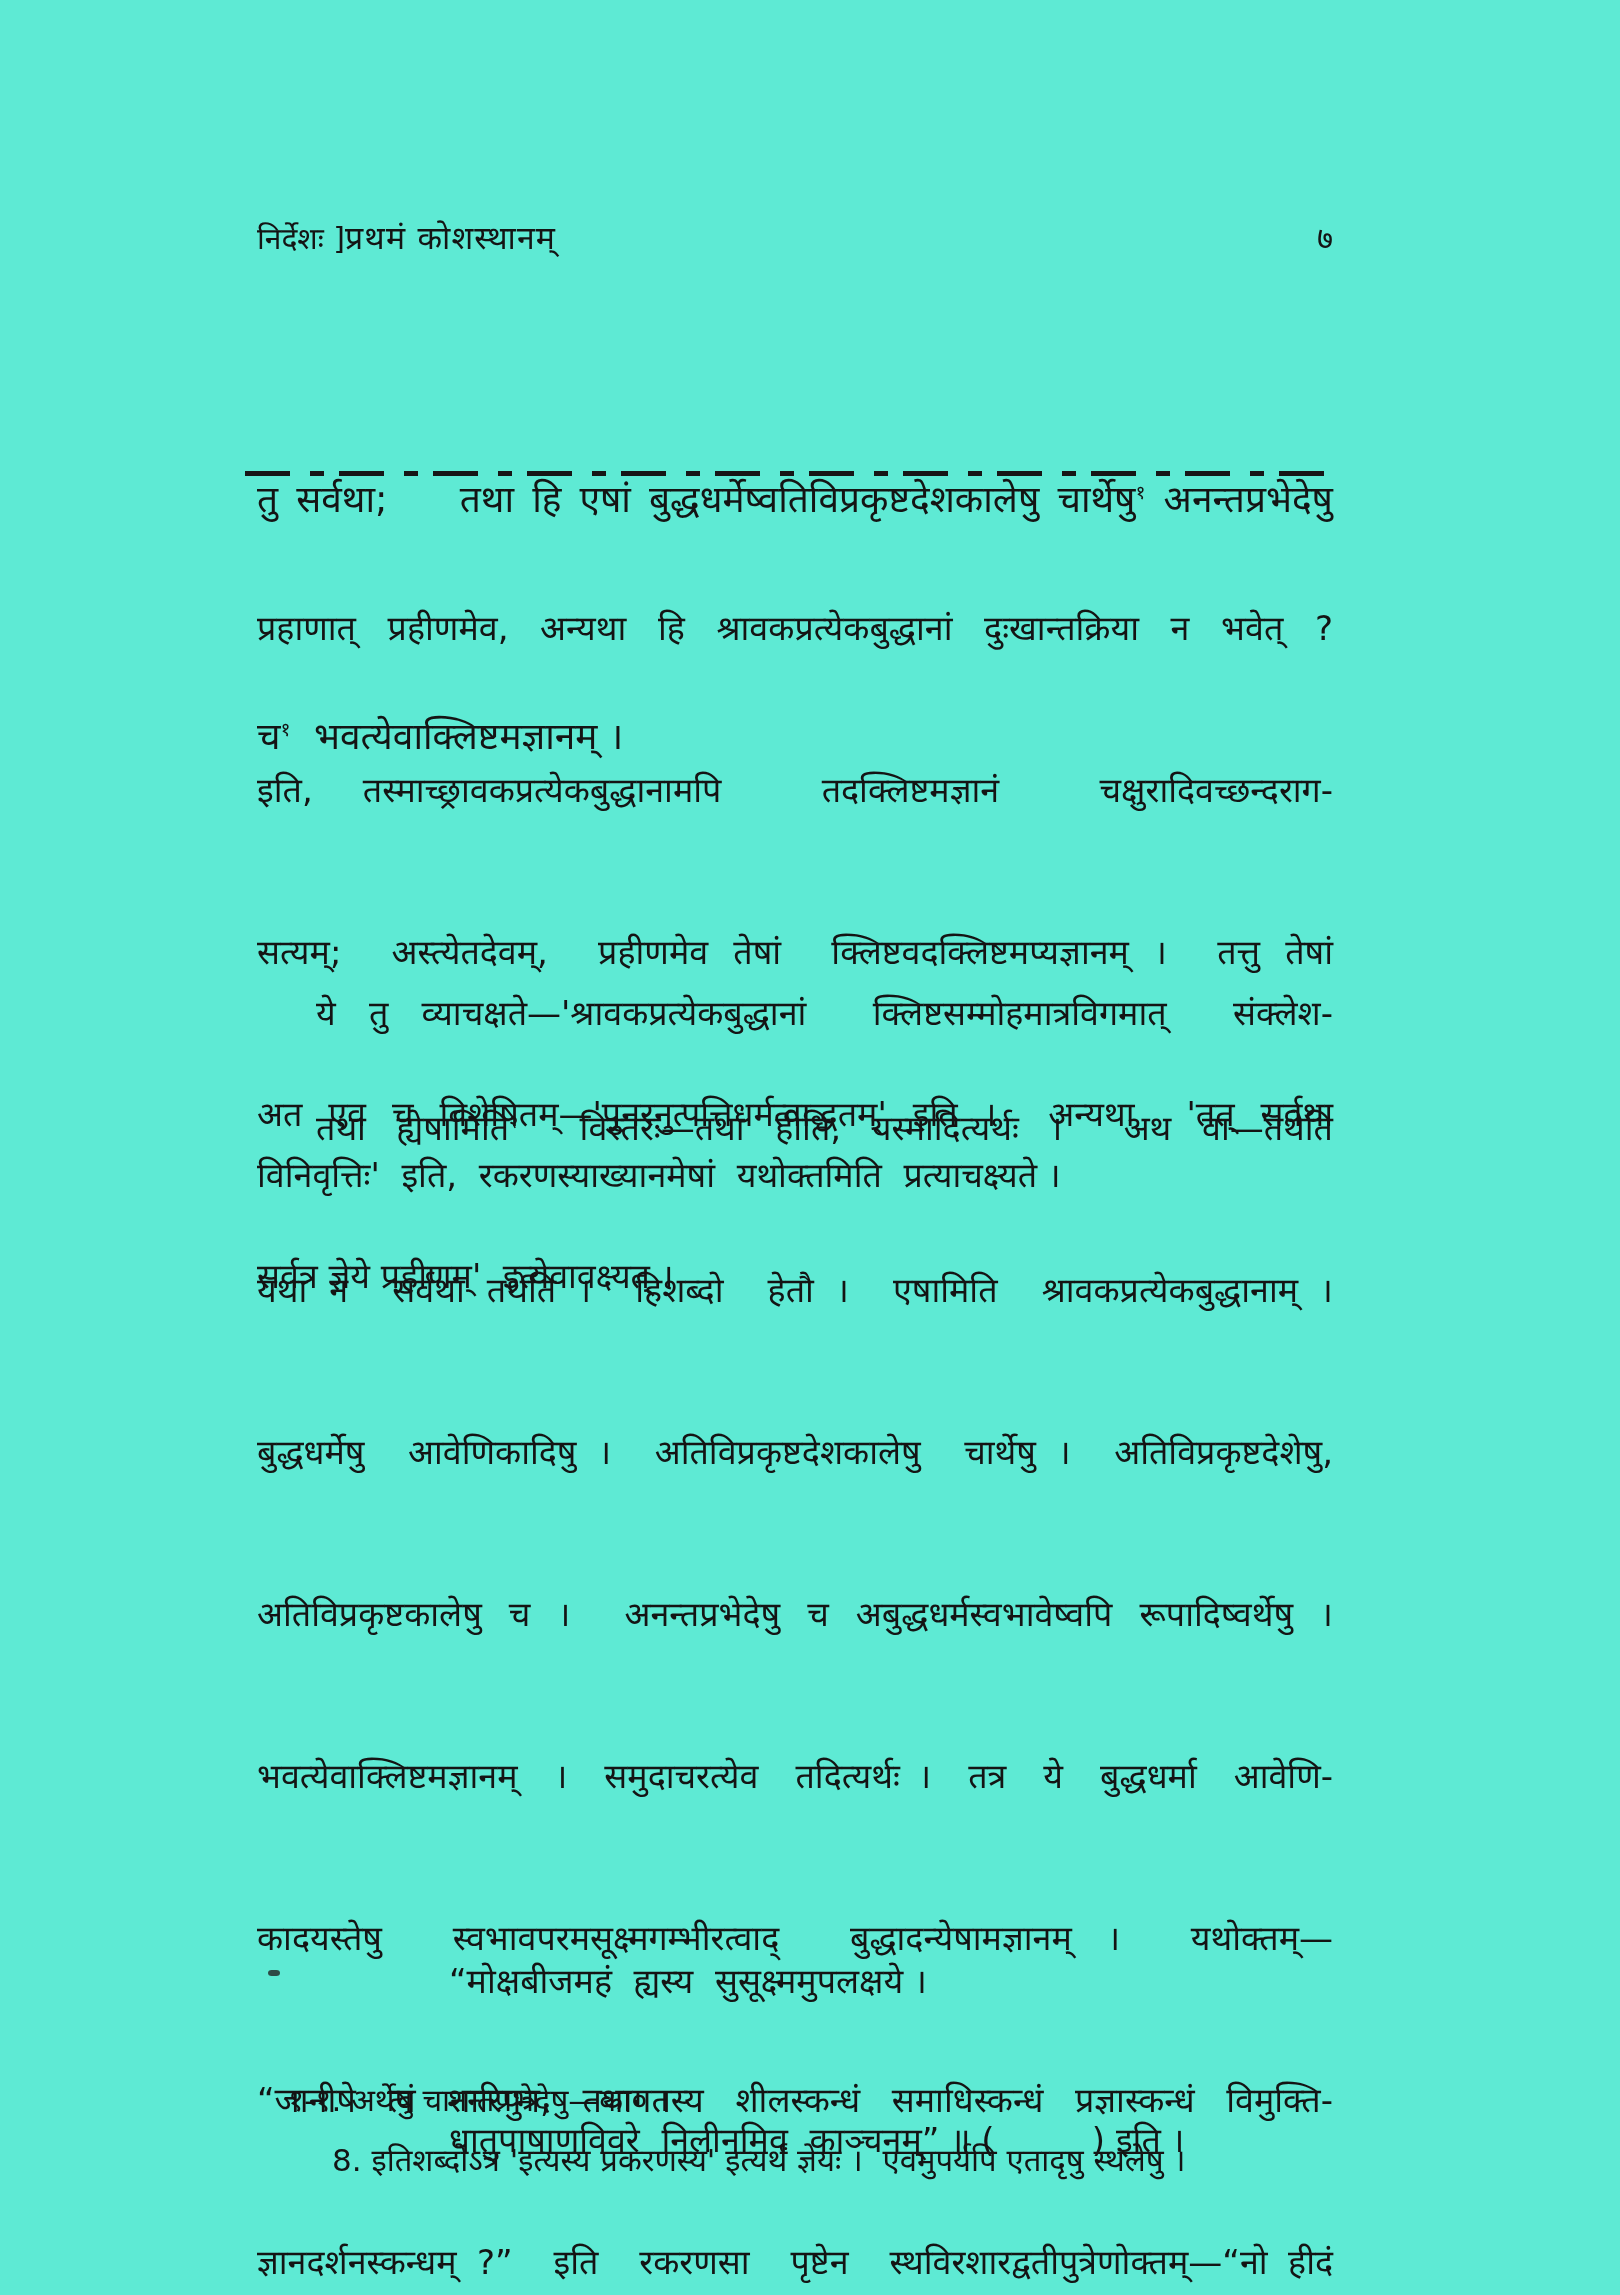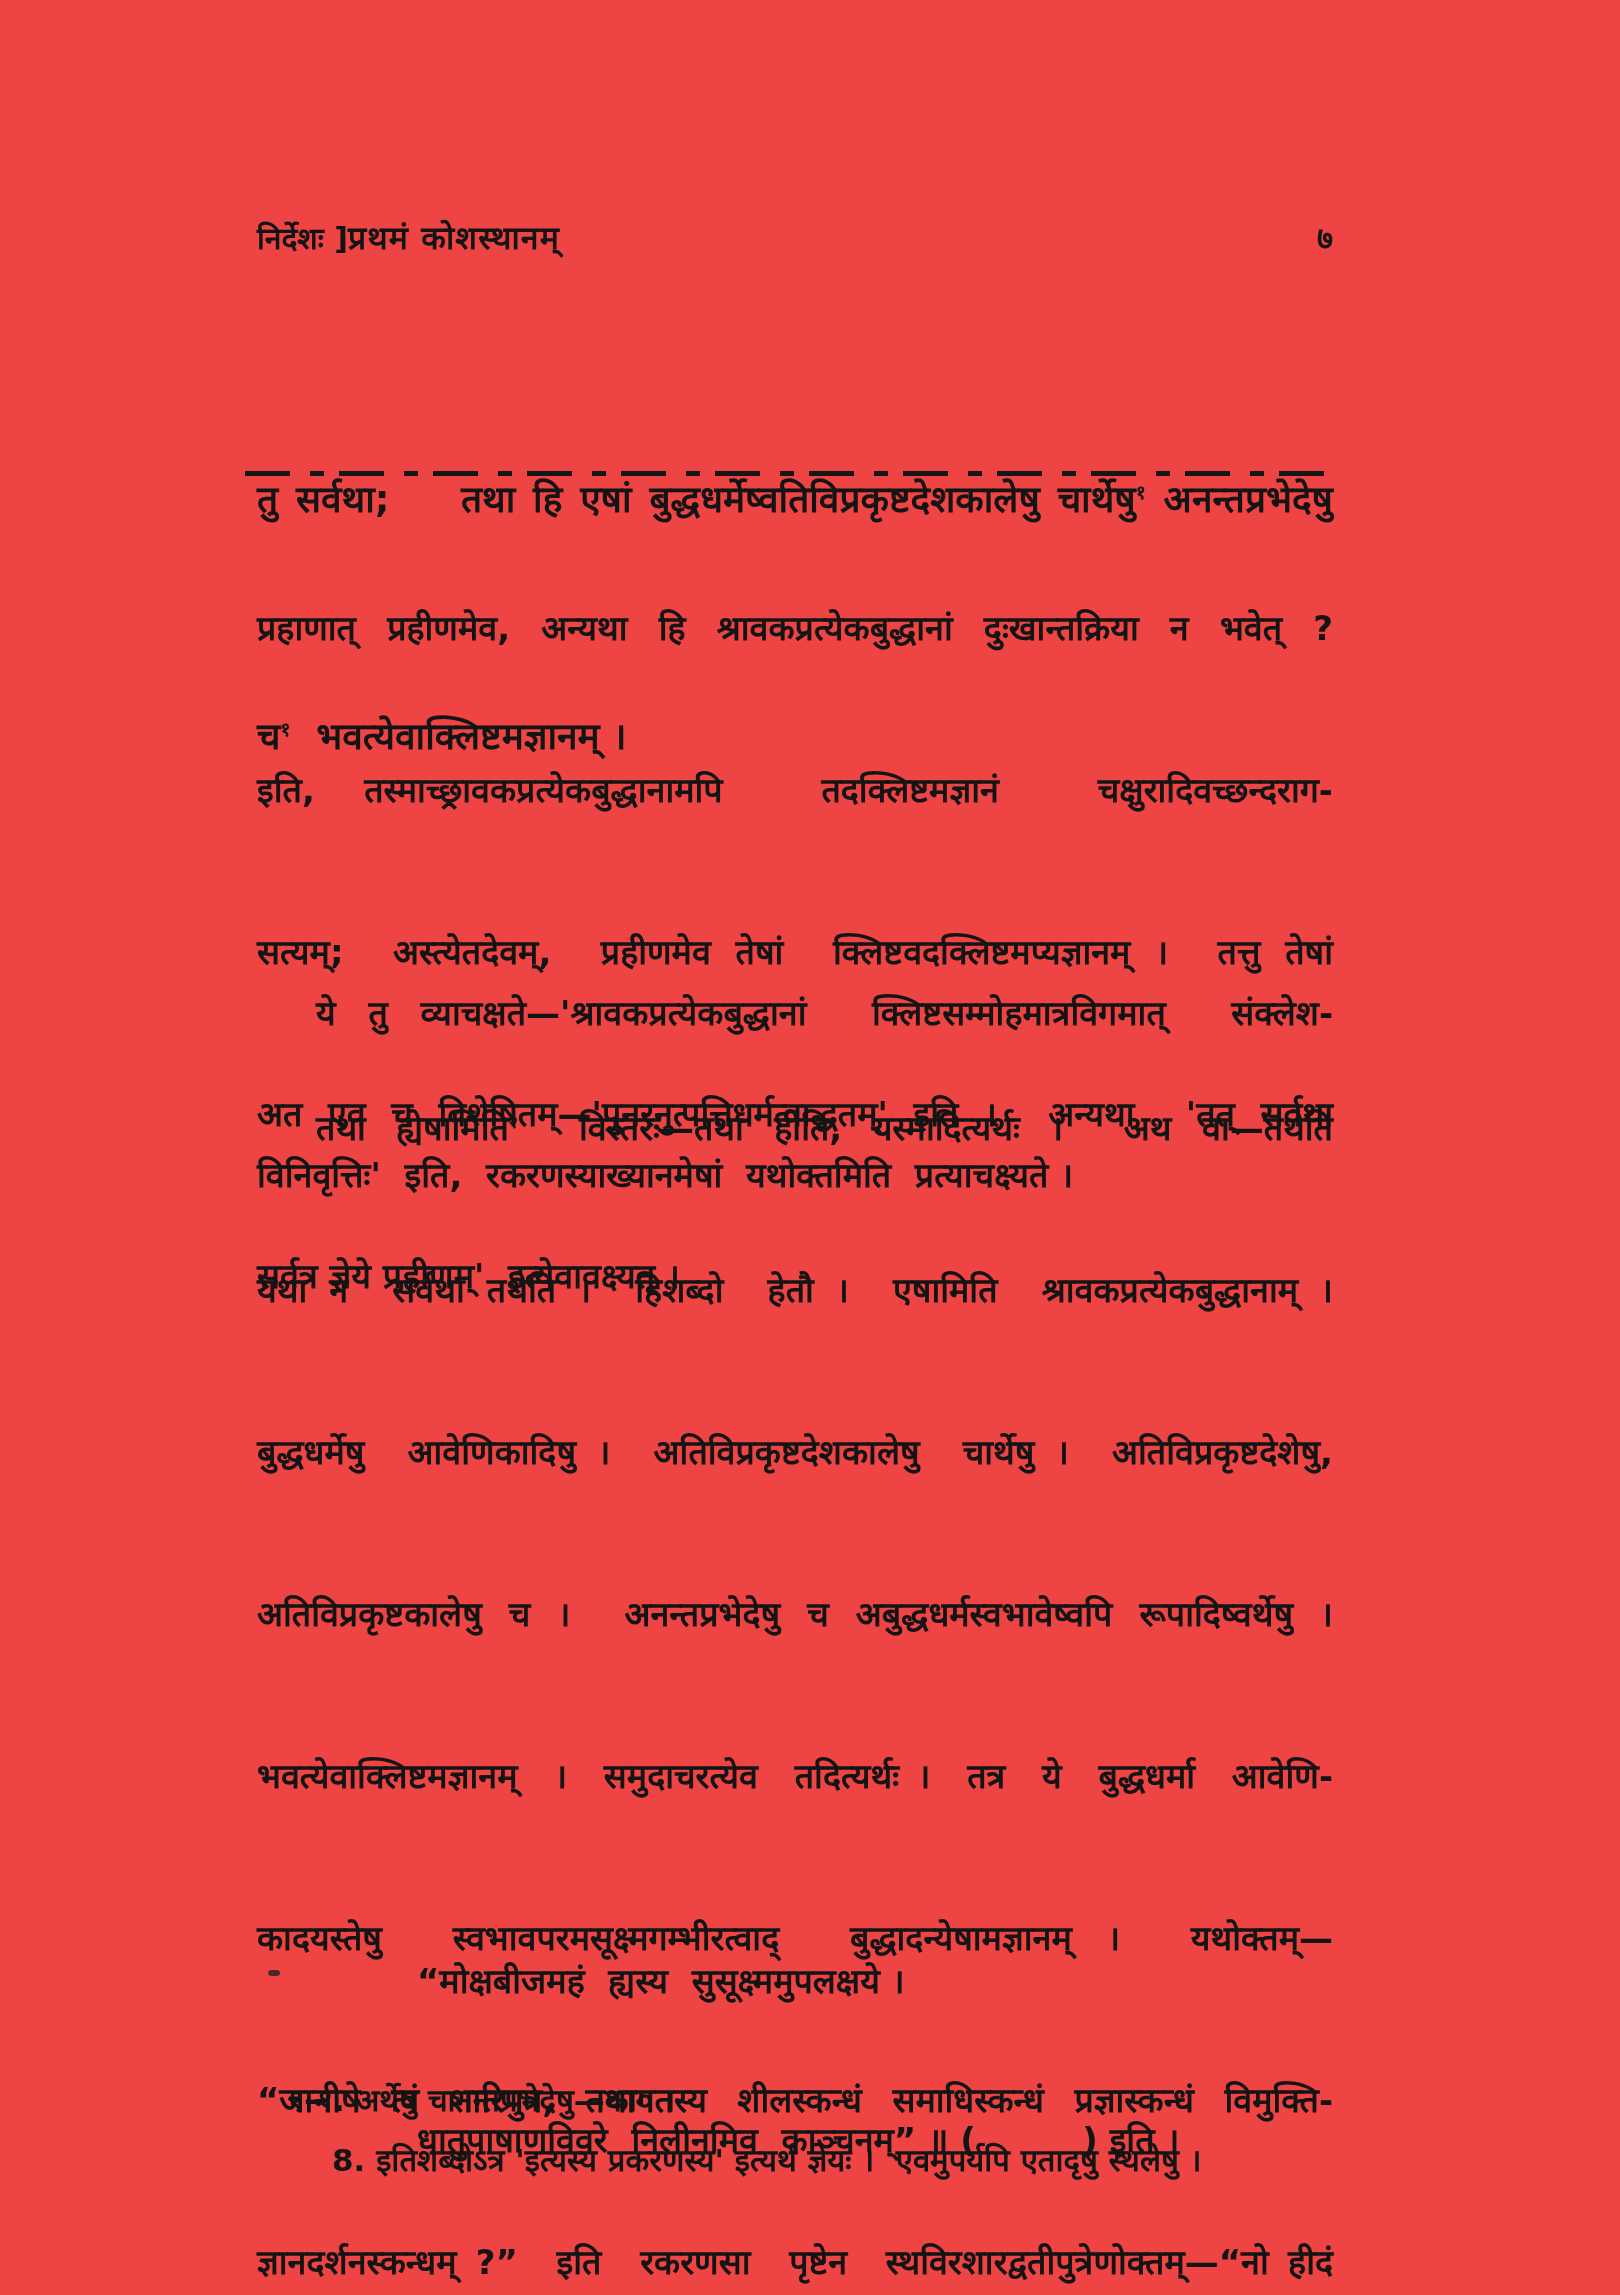--- a/index.html
+++ b/index.html
@@ -1,22 +1,22 @@
 <!DOCTYPE html>
 <html style="font-size:8.5px"><head>
 <meta charset="utf-8">
 <style>
   html,body{margin:0;padding:0;background:#888;}
   .page{
     position:relative;
     width:1621px;height:2295px;
-    background:#ef4444;
+    background:#5eead4;
     color:#141414;
     font-family:"DejaVu Sans",sans-serif;
-    font-weight:700;
+    font-weight:400;
     overflow:hidden;
   }
   .content{position:absolute;left:257px;width:1076px;}
   
   .hdr{top:215px;display:flex;align-items:baseline;font-size:30px;}
   .hdr .left{flex:0 0 auto;}
   .hdr .center{flex:1 1 auto;text-align:left;font-size:32px;letter-spacing:1.1px;}
   .hdr .right{flex:0 0 auto;font-size:31px;}
   
   .para{white-space:pre-wrap;text-align:justify;}
@@ -29,21 +29,21 @@
   .p3 .line:first-child,.p4 .line:first-child{text-indent:59px;}
   
   .rule{
     position:absolute;left:245px;top:471px;width:1082px;height:4.8px;
     background:repeating-linear-gradient(90deg,#161616 0 45px,transparent 45px 65px,
                #161616 65px 79px,transparent 79px 94px);
     border:none;
   }
   
   .verse{top:1849px;font-size:34px;line-height:53px;padding-left:160px;}
-  .verse .line{text-align:left;text-align-last:left;}
+  .verse .line{text-align:left;text-align-last:left;margin-left:32px;}
   
   .fn{font-size:31px;line-height:51px;}
   .fn1{top:1973px;padding-left:31px;}
   .fn2{top:2033px;padding-left:75px;}
   sup{font-size:52%;line-height:0;vertical-align:super;}
   .ink{position:absolute;left:268px;top:1970px;width:11.7px;height:6.4px;
        background:#222;border-radius:40%/60%;opacity:.8;}
 </style>
 </head>
 <body>

